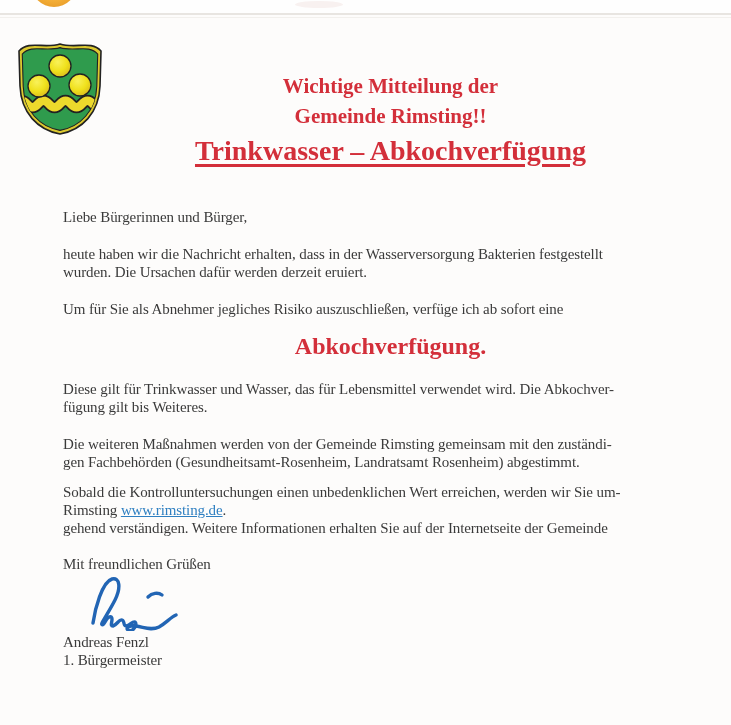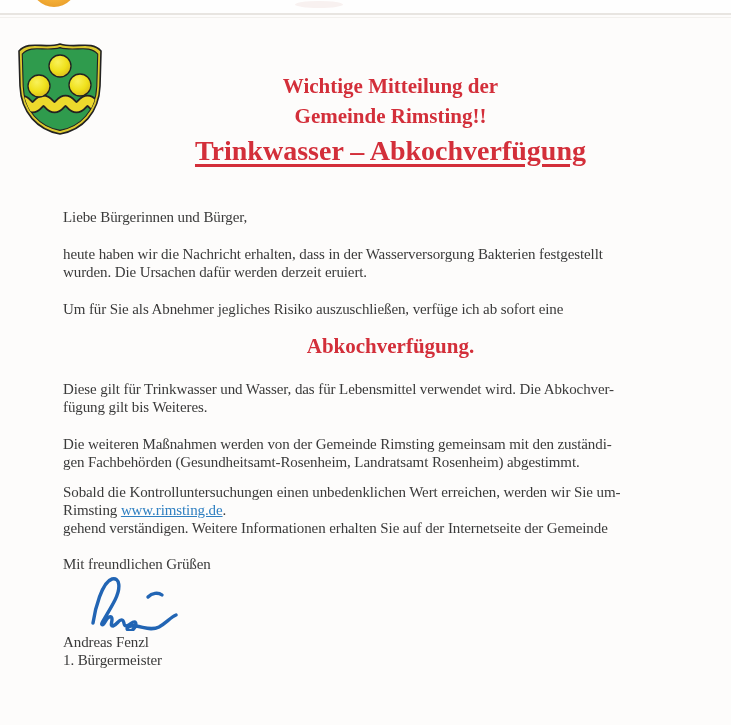--- a/index.html
+++ b/index.html
@@ -66,21 +66,21 @@
   .para{
     margin:0;font-size:15px;line-height:18px;white-space:nowrap;
     letter-spacing:-0.1px;
   }
   .line{display:block;}
   .mt-salutation{margin-top:40px;}
   .mt-std{margin-top:19px;}
   .decree{
     margin-top:12px;
     color:var(--heading-red);
-    font-size:21px;line-height:32px;font-weight:bold;
+    font-size:24px;line-height:32px;font-weight:bold;
   }
   .mt-after-decree{margin-top:18px;}
   .mt-controls{margin-top:12px;}
   .mt-neighbors{margin-top:21px;}
   .mt-closing{margin-top:18px;}
   .link{
     color:var(--link-blue);
     text-decoration:underline;
     cursor:pointer;
   }

